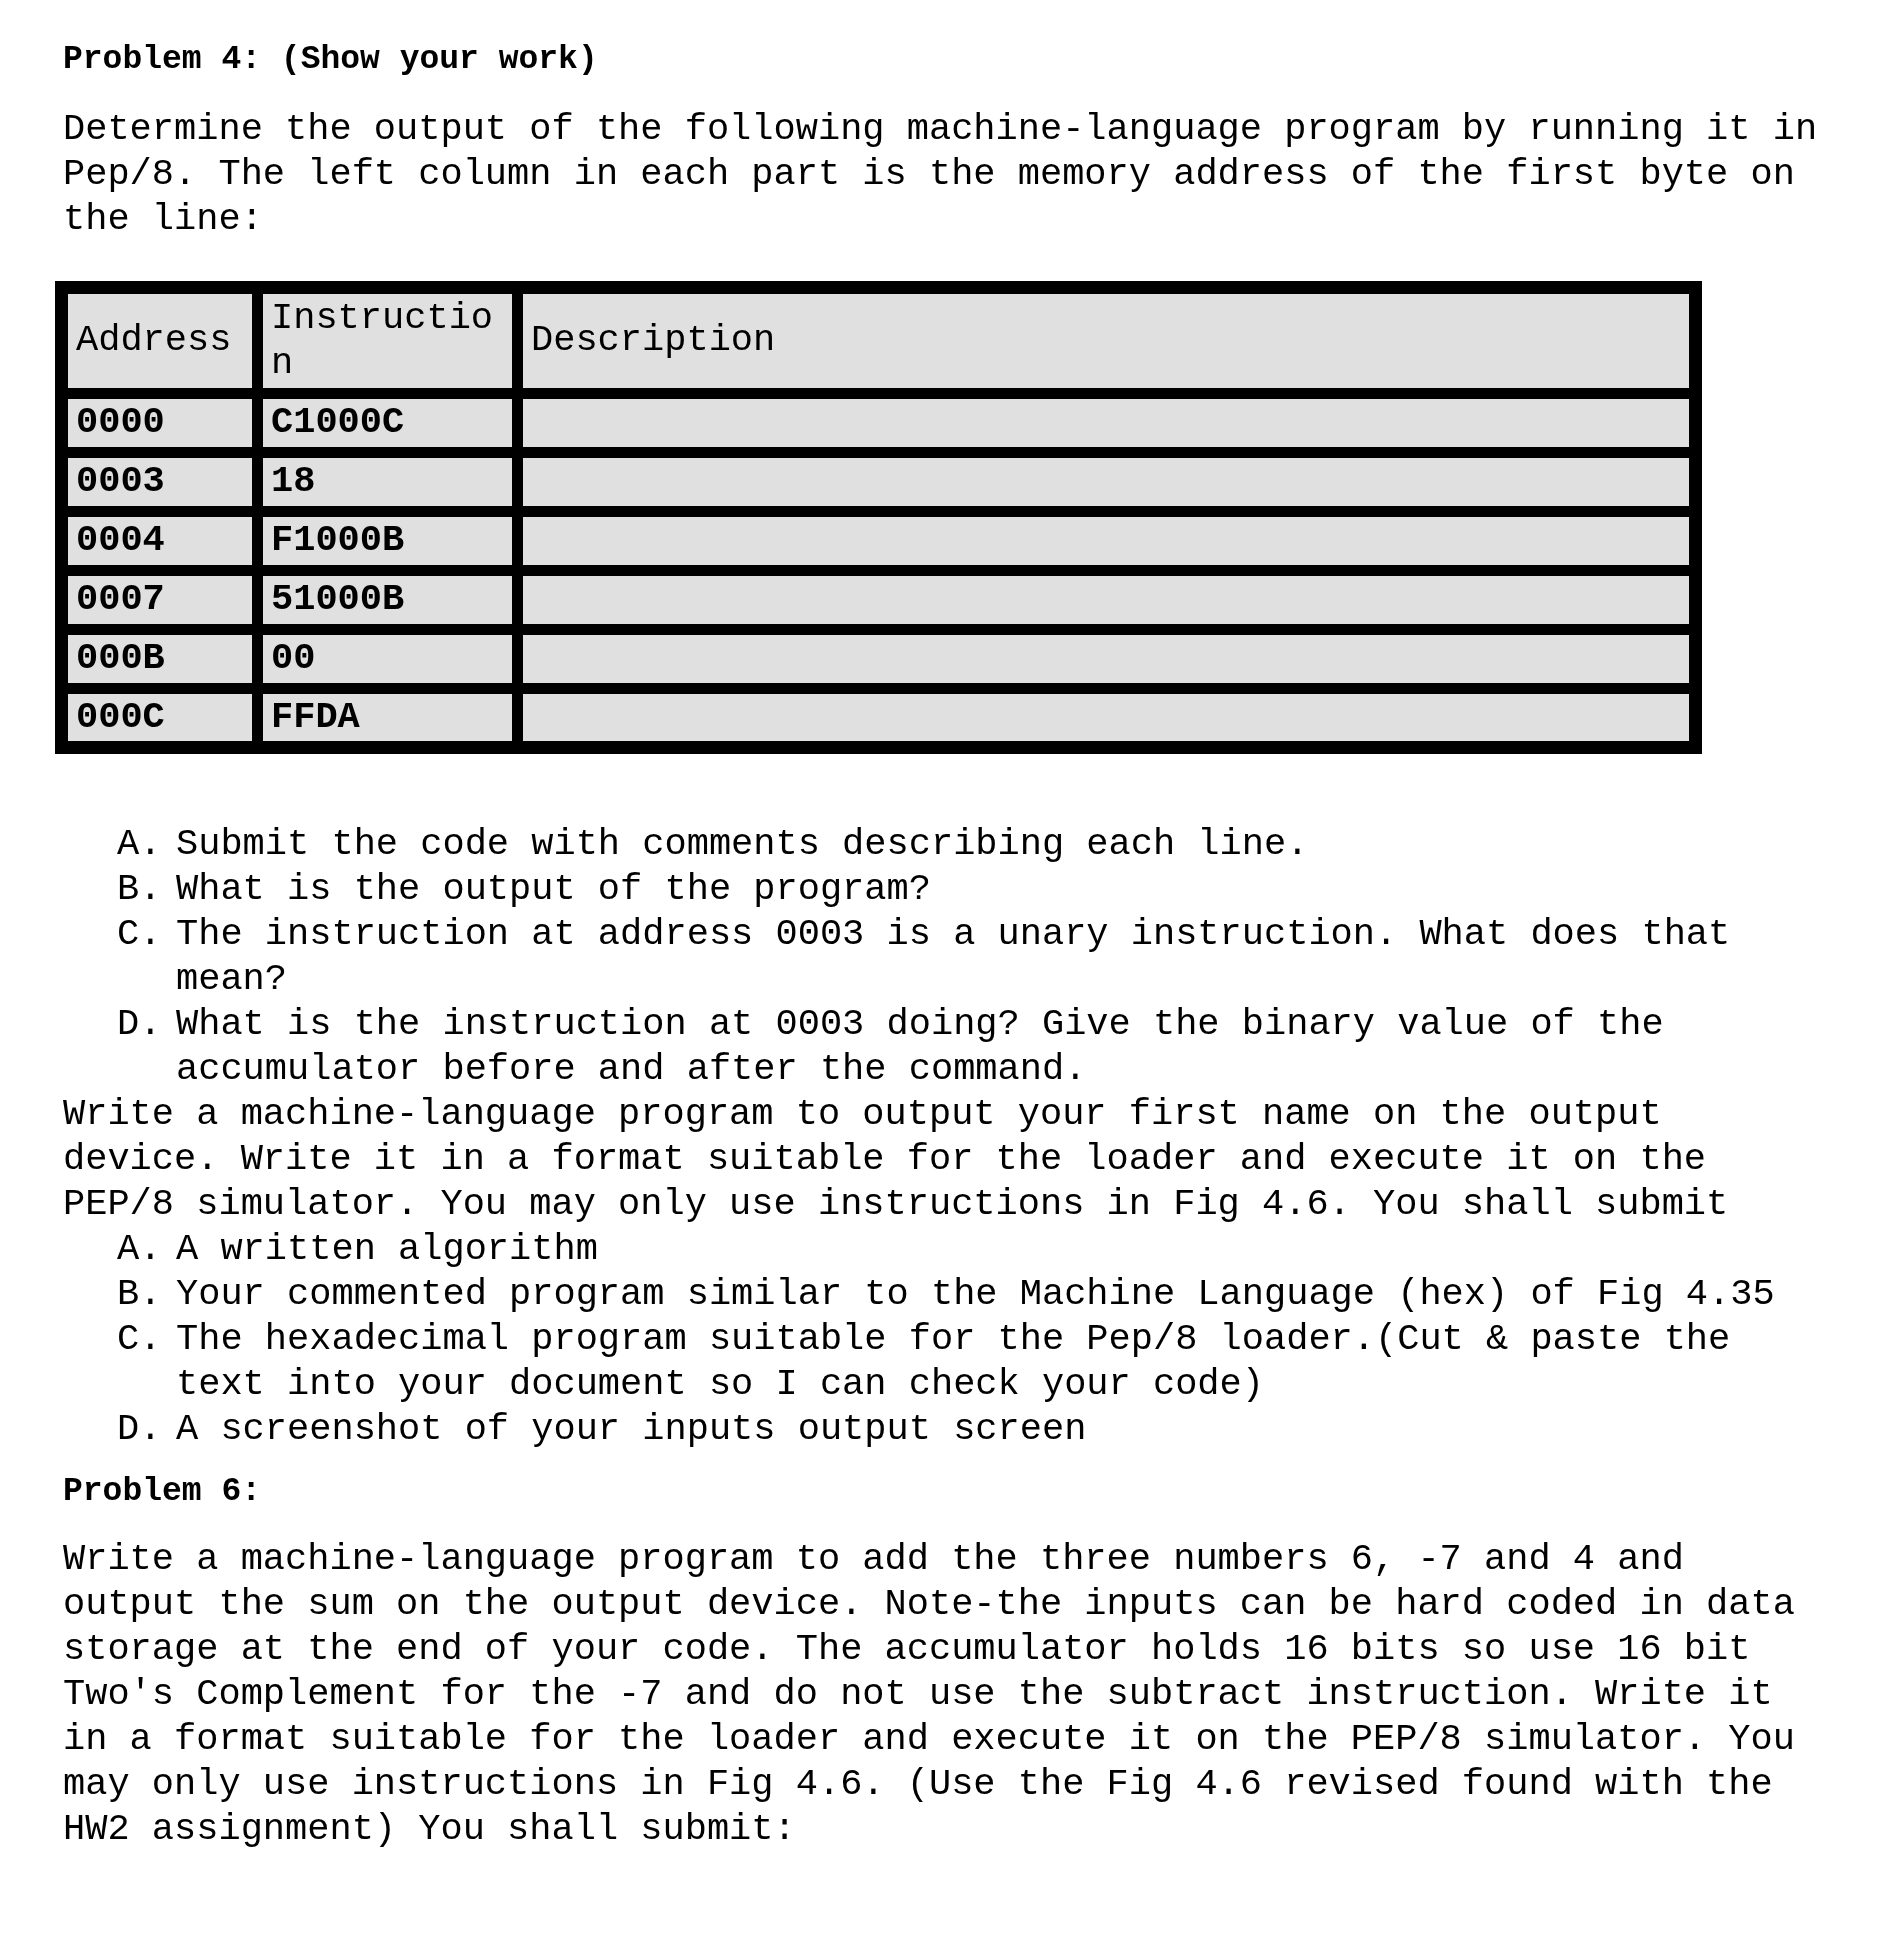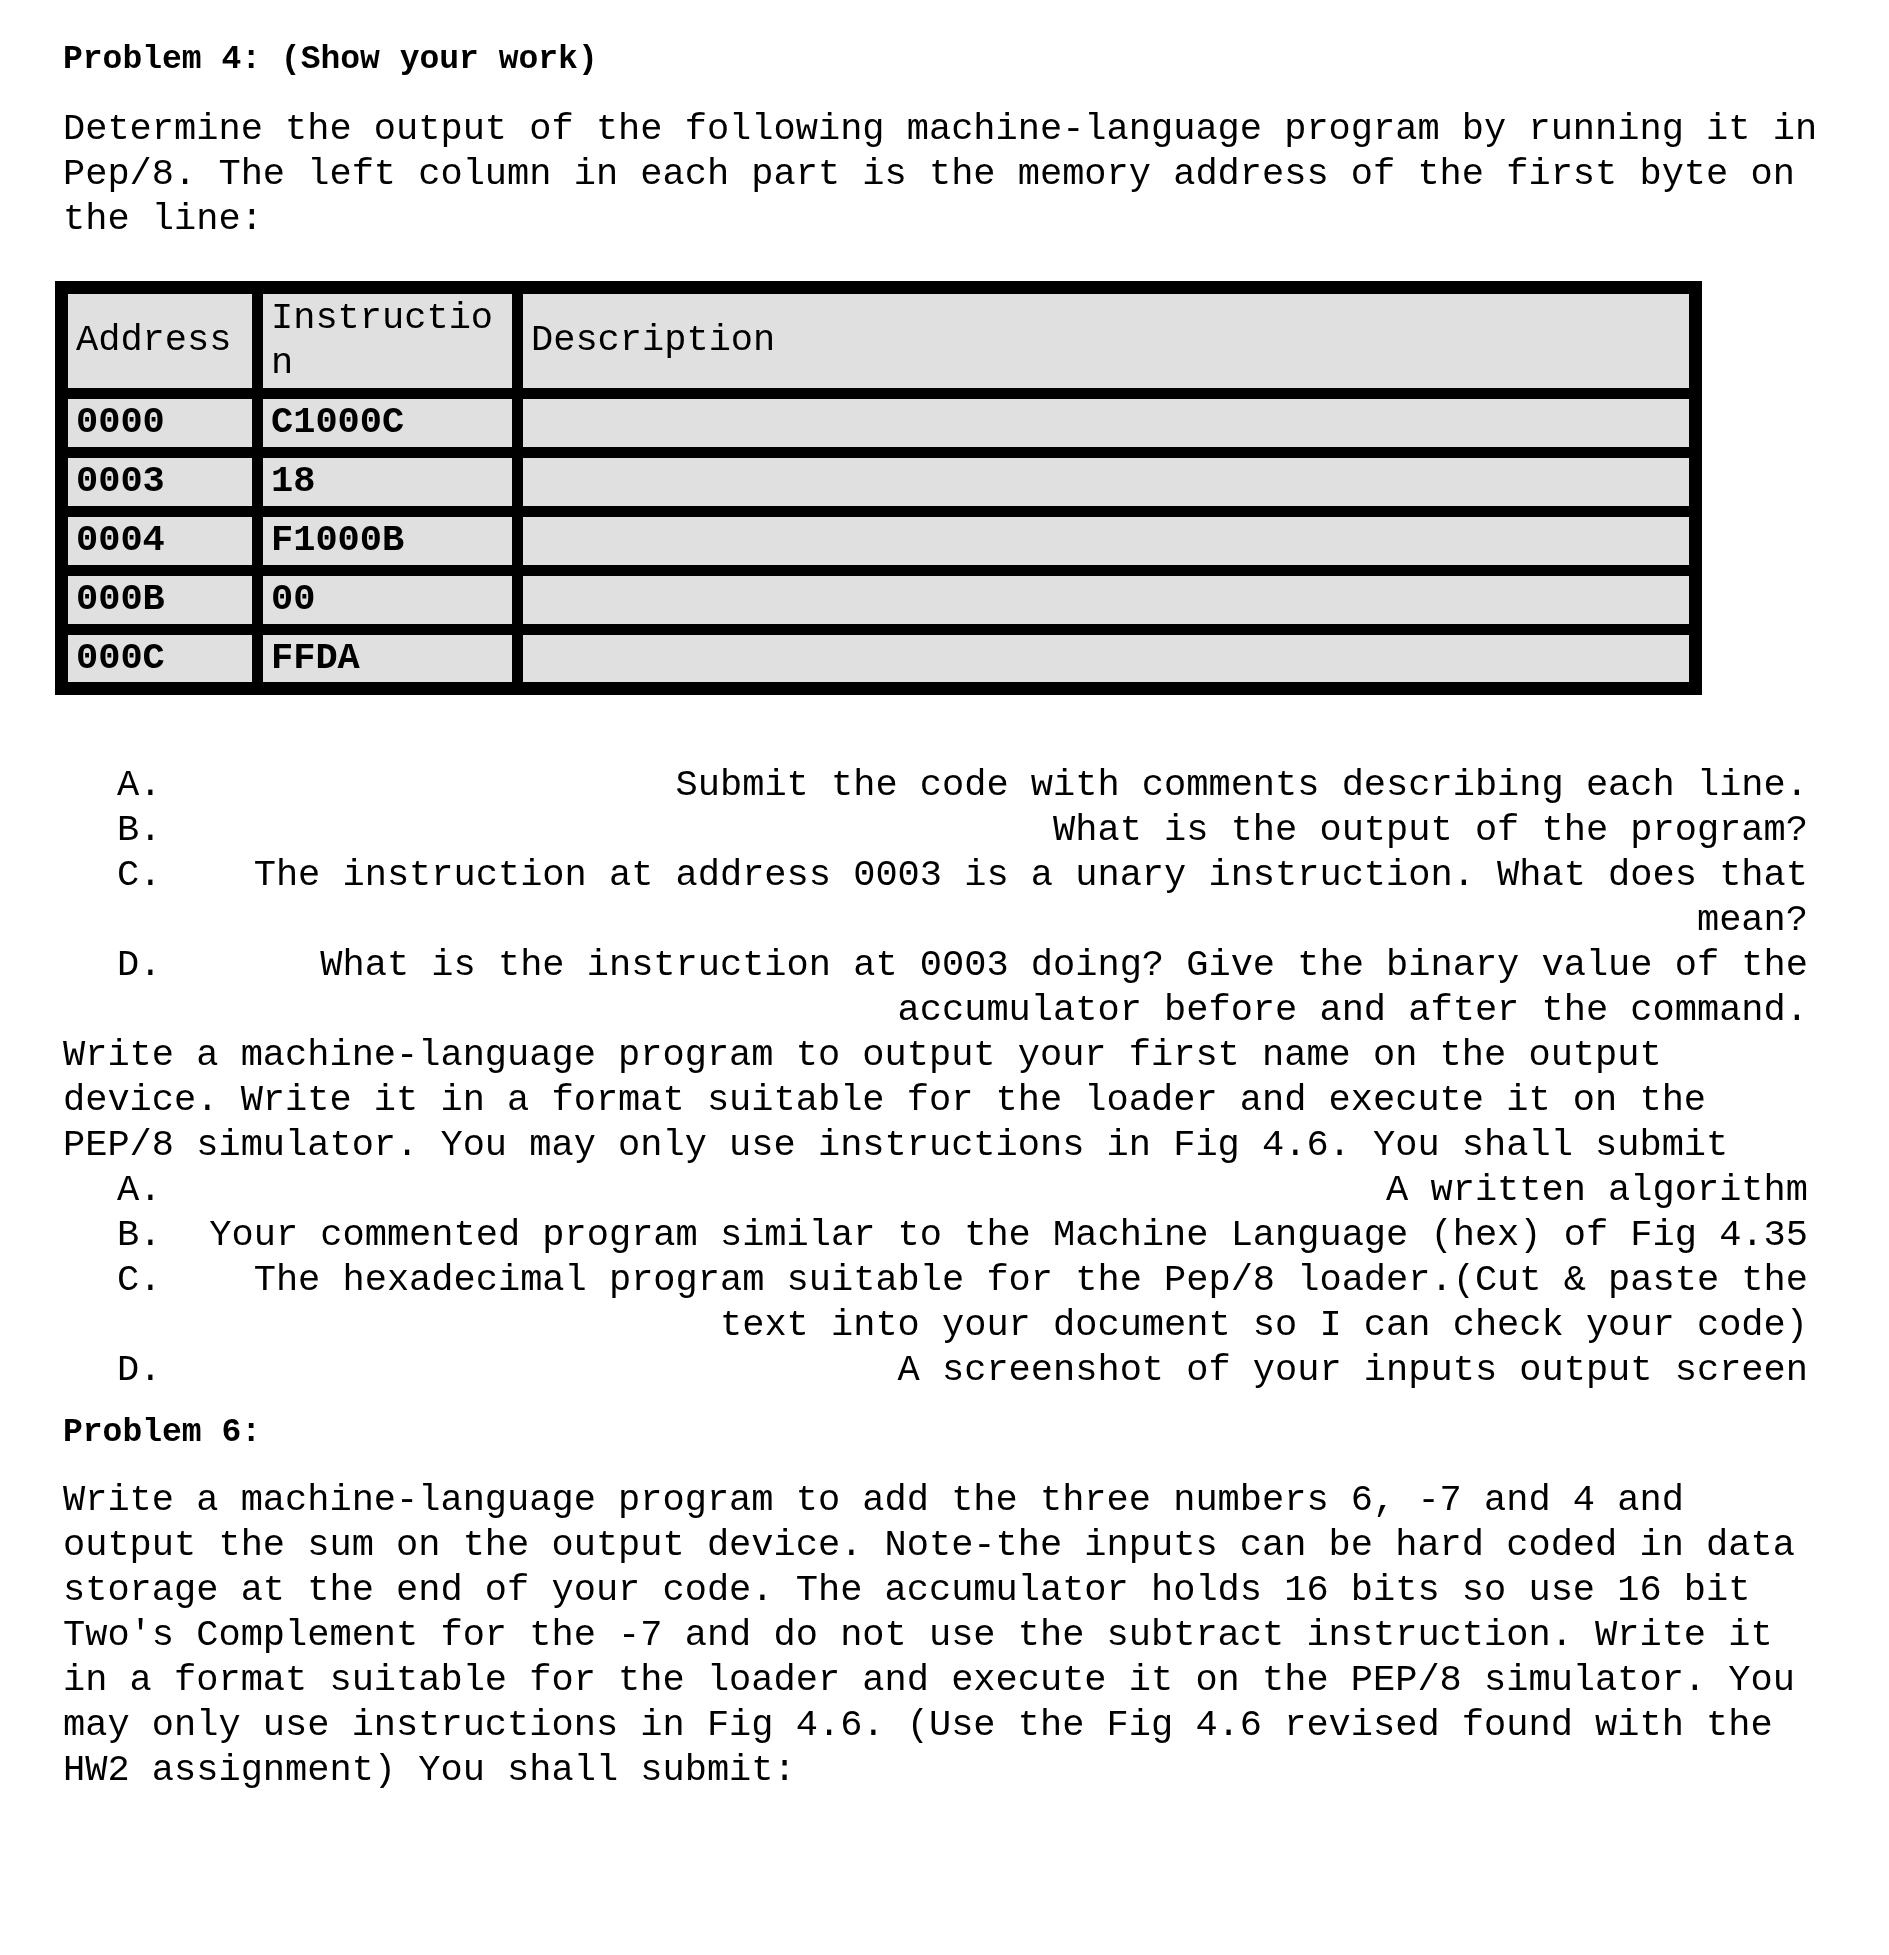--- a/index.html
+++ b/index.html
@@ -46,21 +46,20 @@
     vertical-align: middle;
     font-size: 37px;
     line-height: 45px;
   }
   table.mem-table tr.data-row td { height: 59px; font-weight: bold; }
   table.mem-table tr.header-row td { height: 106px; word-break: break-all; }
   ol.item-list {
     list-style: none;
     padding-left: 113px;
     counter-reset: item;
-    text-align: right;
   }
   ol.item-list li {
     width: 73.5ch;
     font-size: 37px;
     line-height: 45px;
     position: relative;
     counter-increment: item;
   }
   ol.item-list li::before {
     content: counter(item, upper-alpha) ".";
@@ -99,20 +98,25 @@
           <td>0003</td>
           <td>18</td>
           <td></td>
         </tr>
         <tr class="data-row">
           <td>0004</td>
           <td>F1000B</td>
           <td></td>
         </tr>
         <tr class="data-row">
+          <td>0007</td>
+          <td>51000B</td>
+          <td></td>
+        </tr>
+        <tr class="data-row">
           <td>000B</td>
           <td>00</td>
           <td></td>
         </tr>
         <tr class="data-row">
           <td>000C</td>
           <td>FFDA</td>
           <td></td>
         </tr>
       </tbody>

